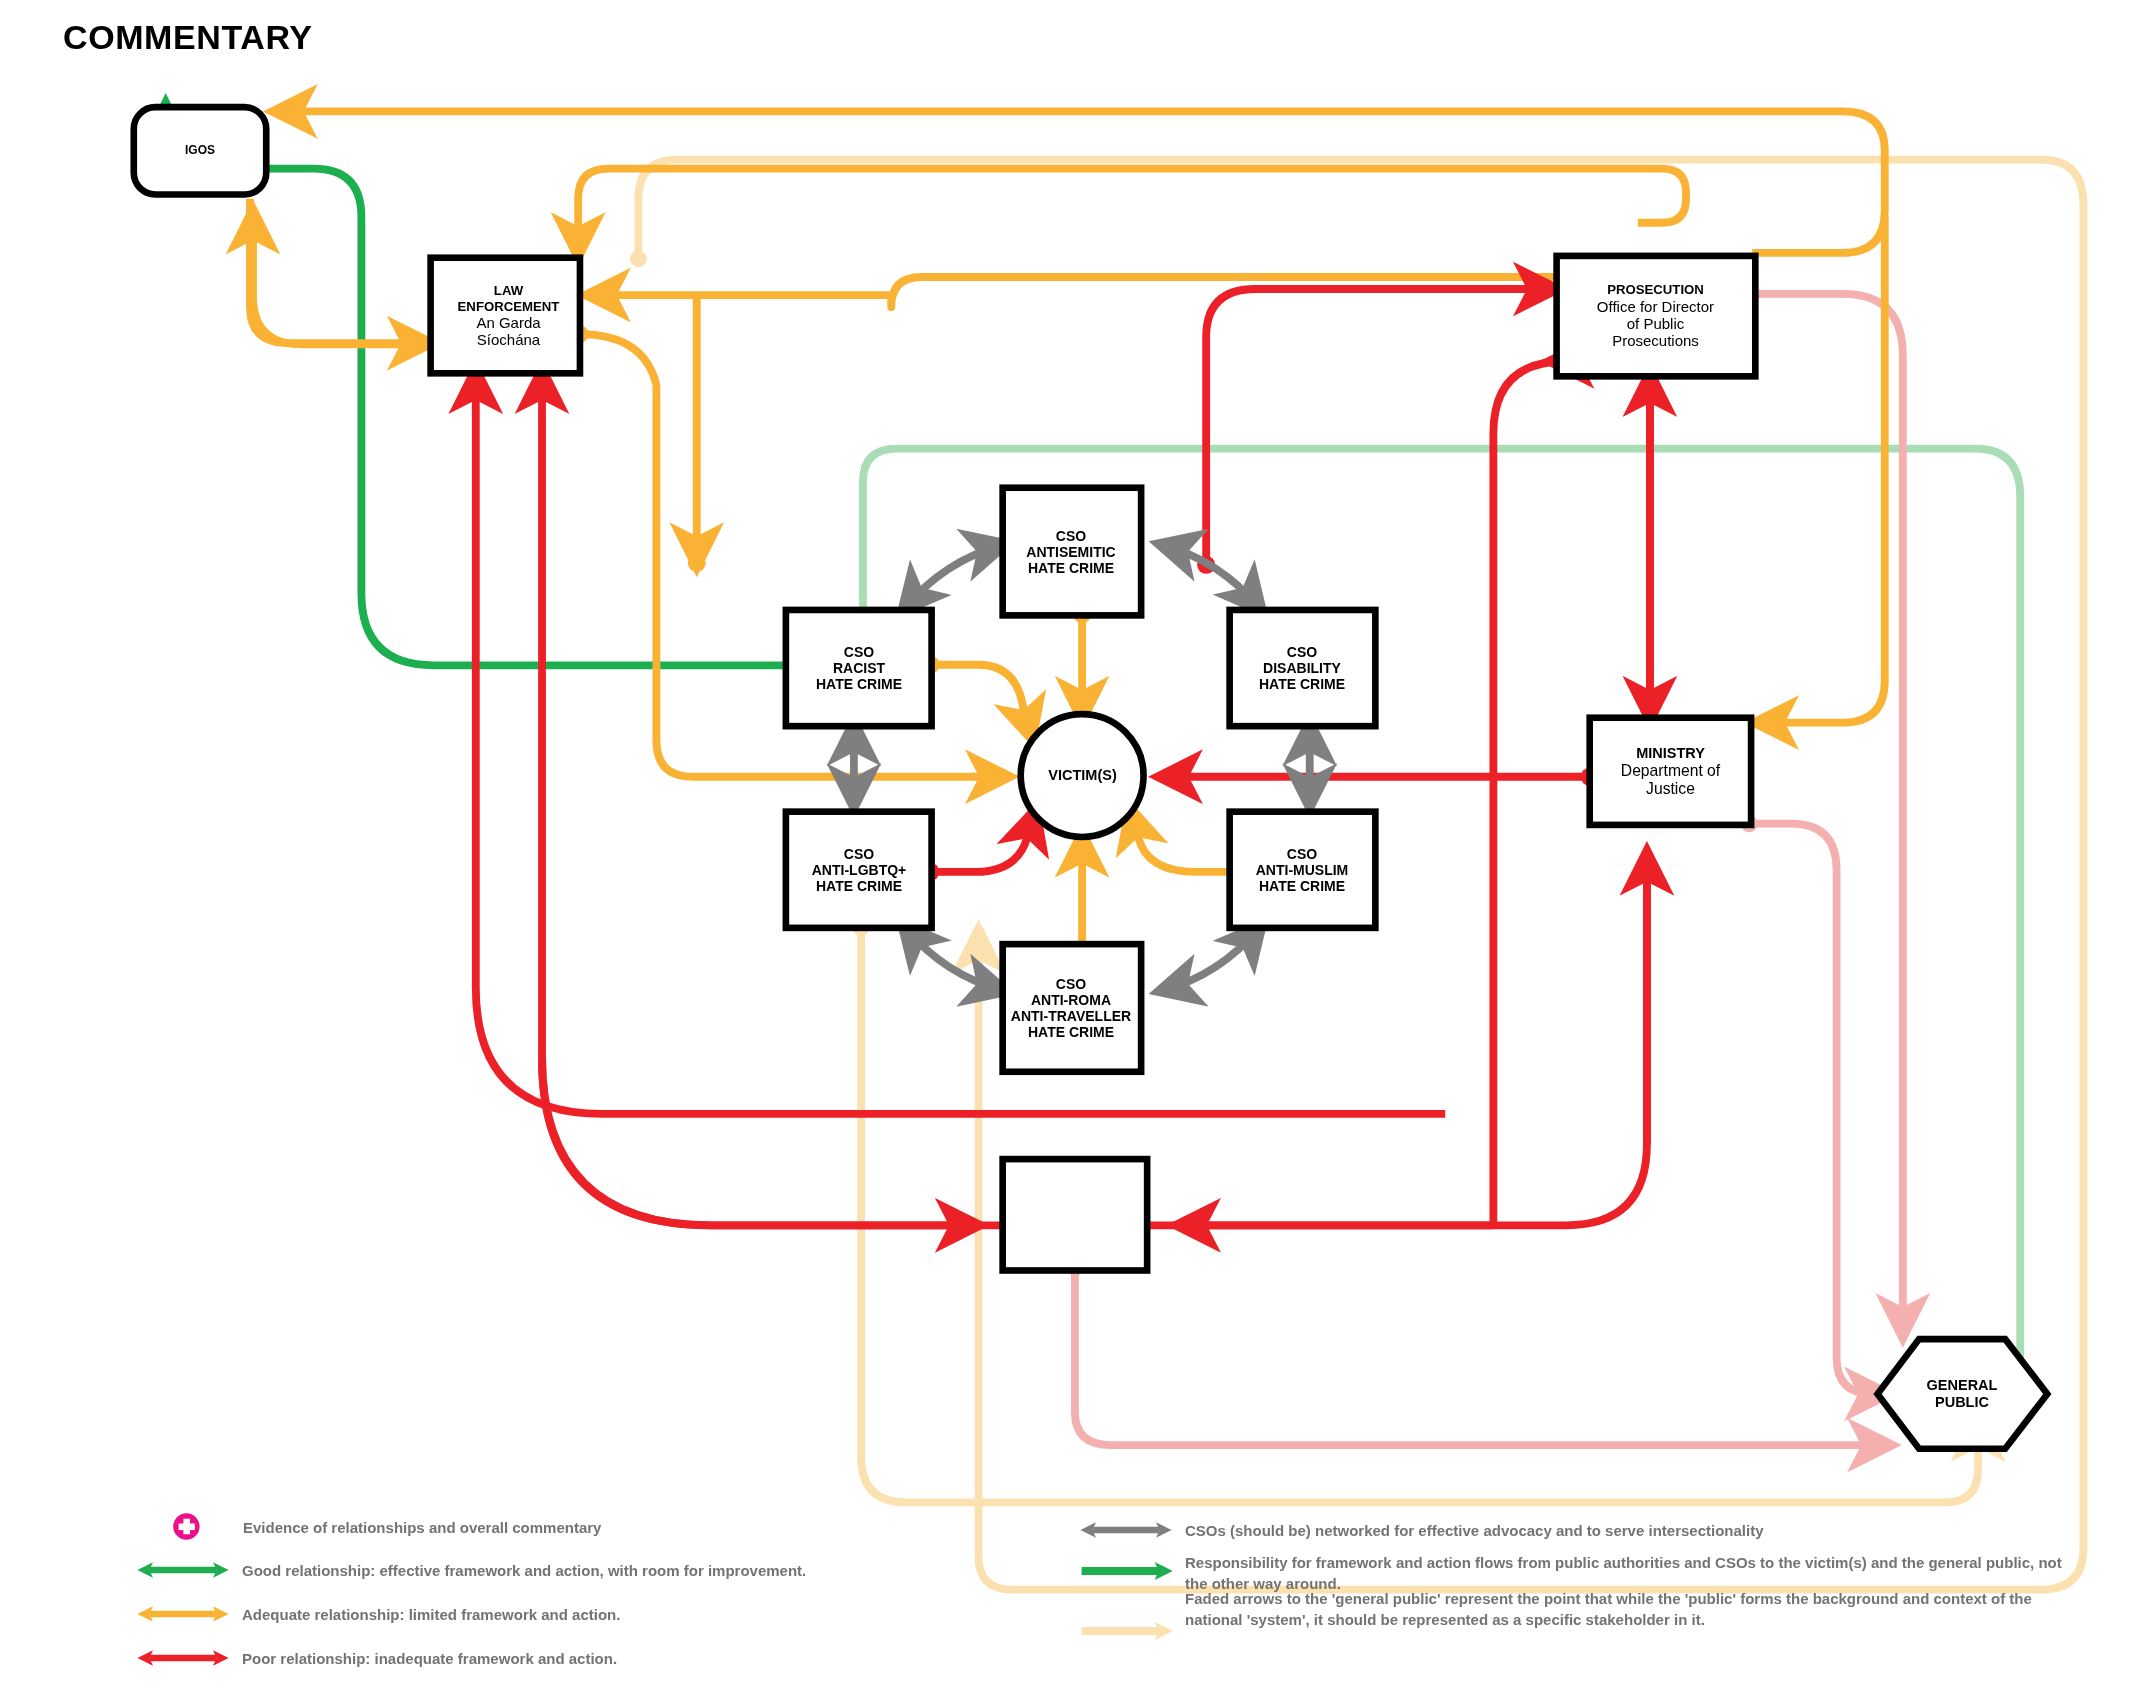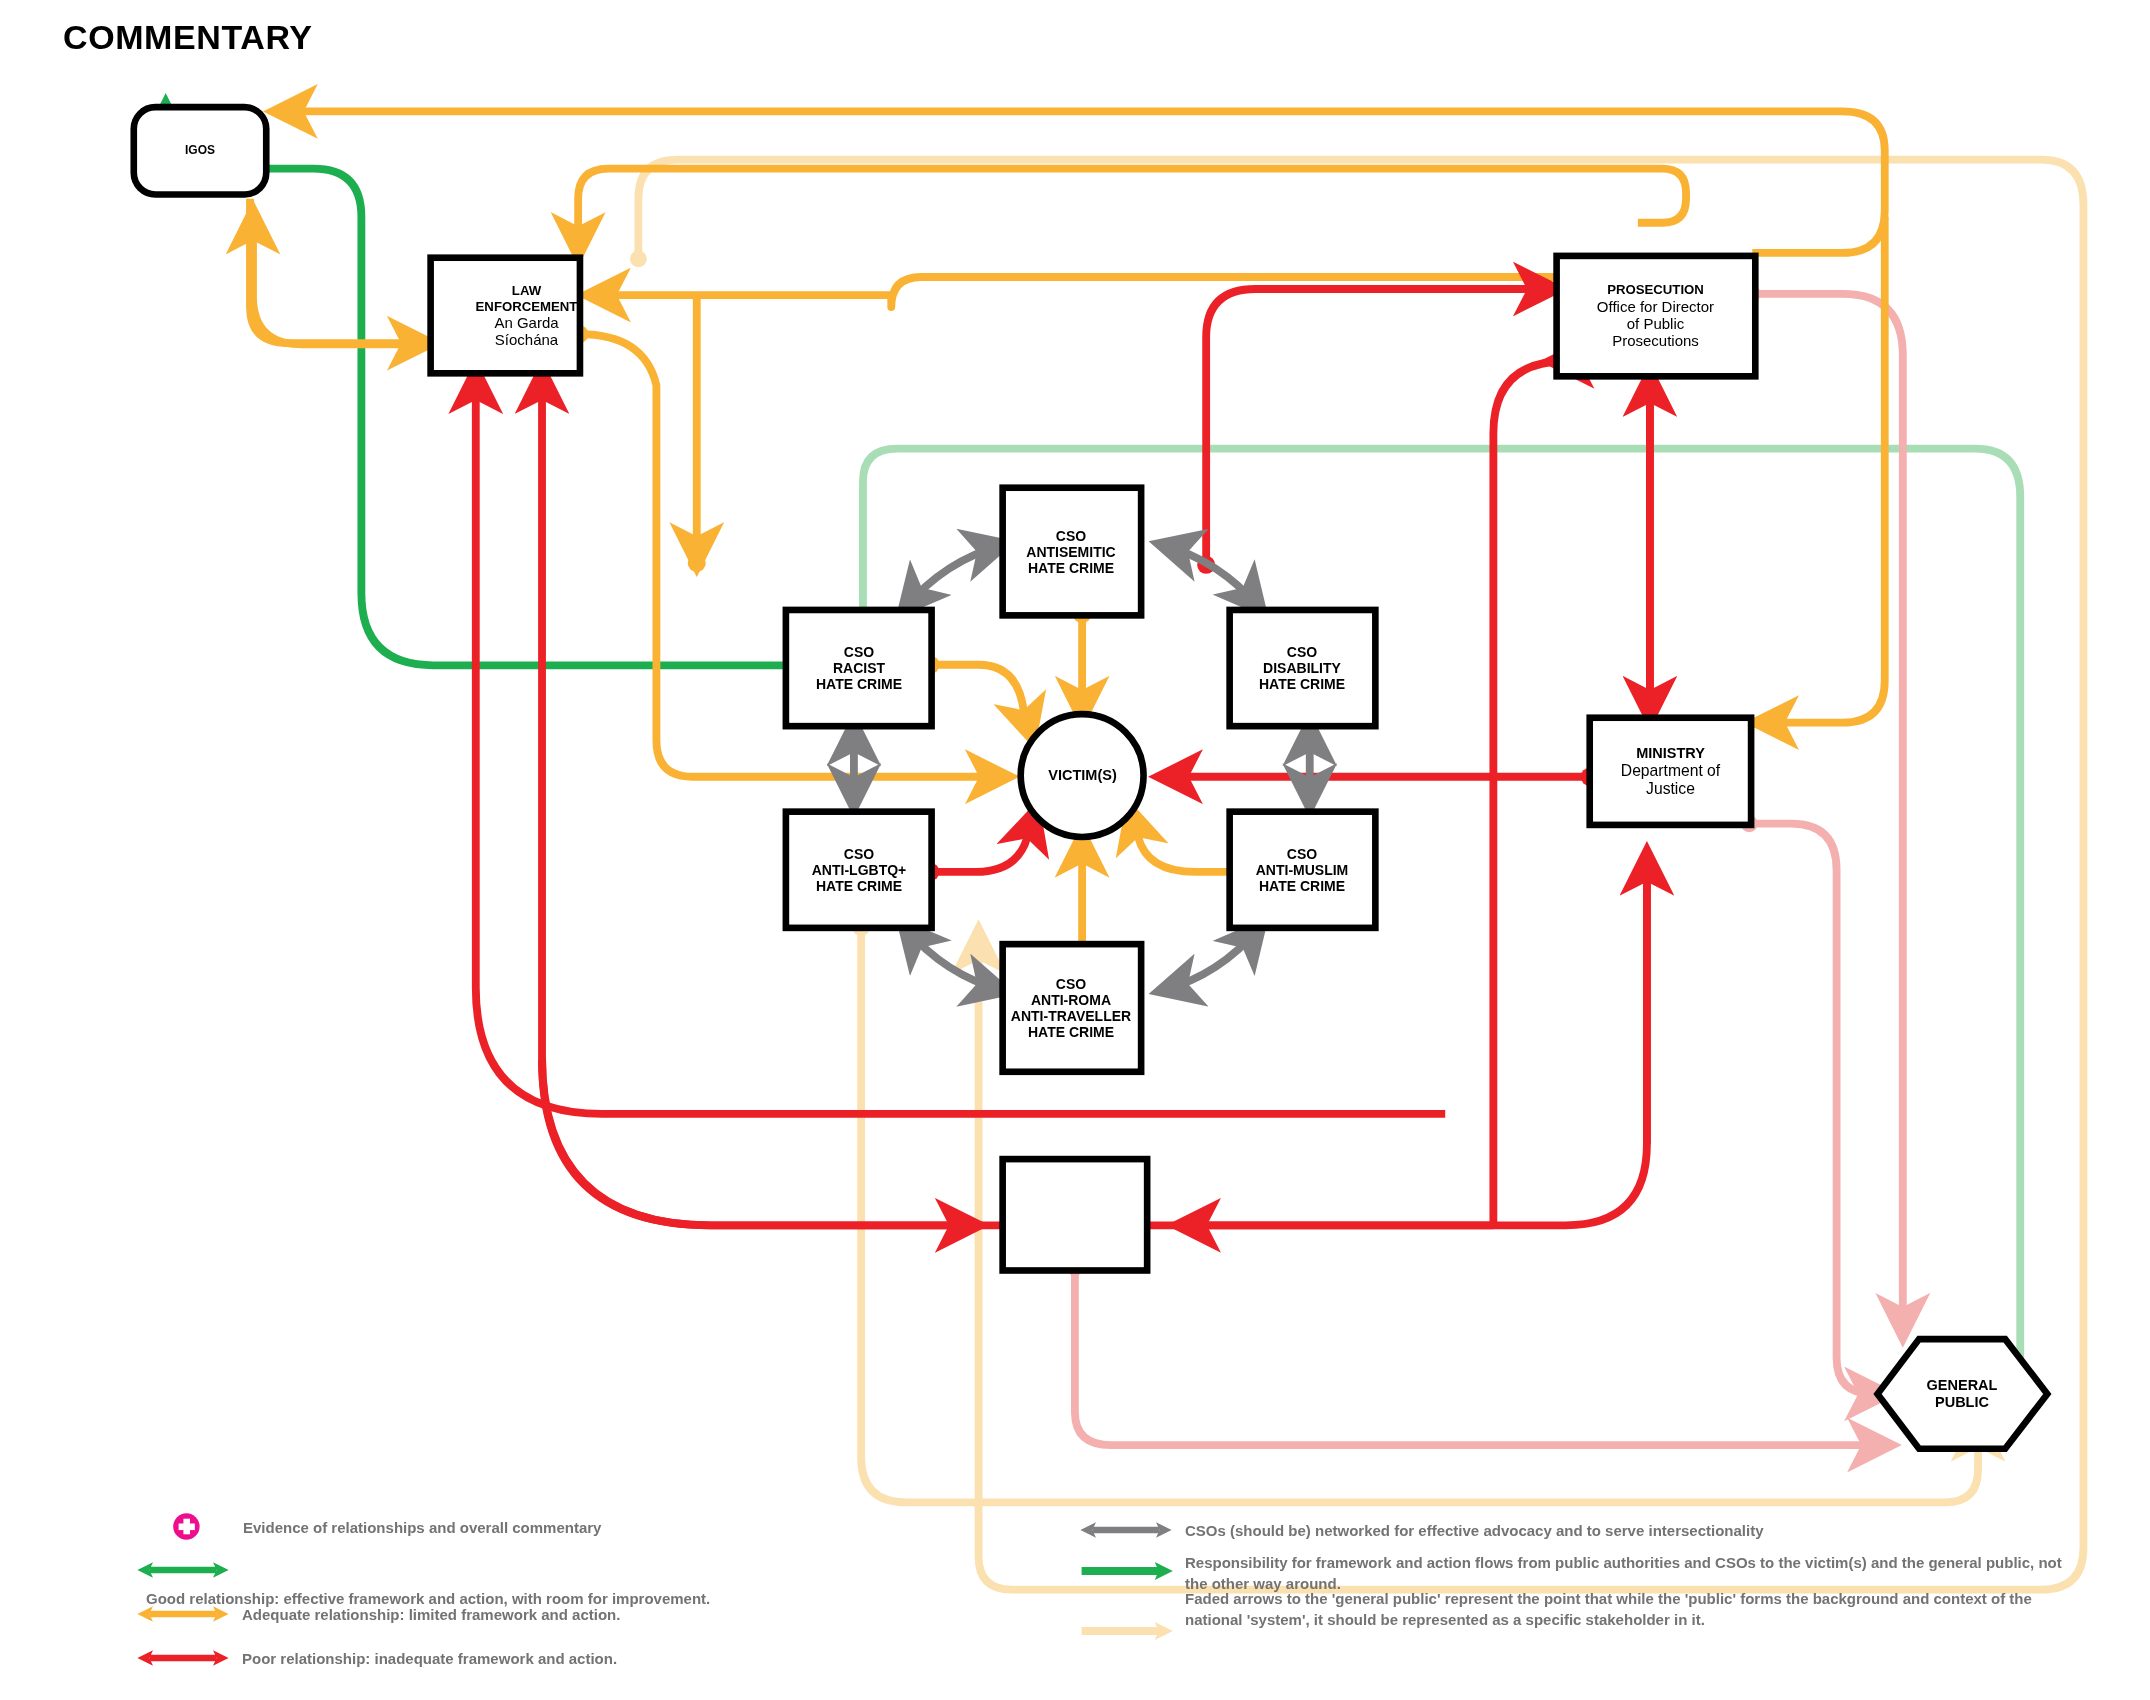--- a/index.html
+++ b/index.html
@@ -208,21 +208,21 @@
       <circle class="nodebox" cx="1797" cy="1288" r="102"></circle>
 
       <polygon class="nodebox" points="3187,2224 3330,2224 3400,2315 3330,2406 3187,2406 3118,2315"></polygon>
     </g>
   </svg>
 
   <div class="nodelabel" style="left:134px;top:107px;width:132px;height:87px;">
     <div class="nl-strong" style="font-size:12px">IGOS</div>
   </div>
 
-  <div class="nodelabel" style="left:452px;top:258px;width:149px;height:116px;">
+  <div class="nodelabel" style="left:434px;top:258px;width:149px;height:116px;">
     <div class="nl-strong" style="font-size:13.2px">LAW</div>
     <div class="nl-strong" style="font-size:13.2px">ENFORCEMENT</div>
     <div class="nl-reg" style="font-size:15px">An Garda</div>
     <div class="nl-reg" style="font-size:15px">Síochána</div>
   </div>
 
   <div class="nodelabel" style="left:1556px;top:256px;width:199px;height:120px;">
     <div class="nl-strong" style="font-size:13.2px">PROSECUTION</div>
     <div class="nl-reg" style="font-size:15px">Office for Director</div>
     <div class="nl-reg" style="font-size:15px">of Public</div>
@@ -286,21 +286,21 @@
 
     <div class="legrow" style="left:160px;top:7.2px;">
       <svg width="72" height="29" viewBox="0 0 120 48">
         <circle cx="44" cy="24" r="22" fill="#EE0D8C"></circle>
         <rect x="39" y="11" width="11" height="26" fill="#fff"></rect>
         <rect x="31" y="19" width="27" height="11" fill="#fff"></rect>
       </svg>
       <div class="legtext" style="margin-left:11px;margin-top:5.4px;width:753px;">Evidence of relationships and overall commentary</div>
     </div>
 
-    <div class="legrow" style="left:135px;top:51px;flex-direction:column;">
+    <div class="legrow" style="left:135px;top:51px;">
       <svg width="96" height="28" viewBox="0 0 160 46">
         <line x1="24" y1="23" x2="136" y2="23" stroke="#1DAE4F" stroke-width="11"></line>
         <path d="M4,23 L30,10 L24,23 L30,36 Z" fill="#1DAE4F"></path>
         <path d="M156,23 L130,10 L136,23 L130,36 Z" fill="#1DAE4F"></path>
       </svg>
       <div class="legtext" style="margin-left:11px;margin-top:4.8px;width:783px;">Good relationship: effective framework and action, with room for improvement.</div>
     </div>
 
     <div class="legrow" style="left:135px;top:95px;">
       <svg width="96" height="28" viewBox="0 0 160 46">

